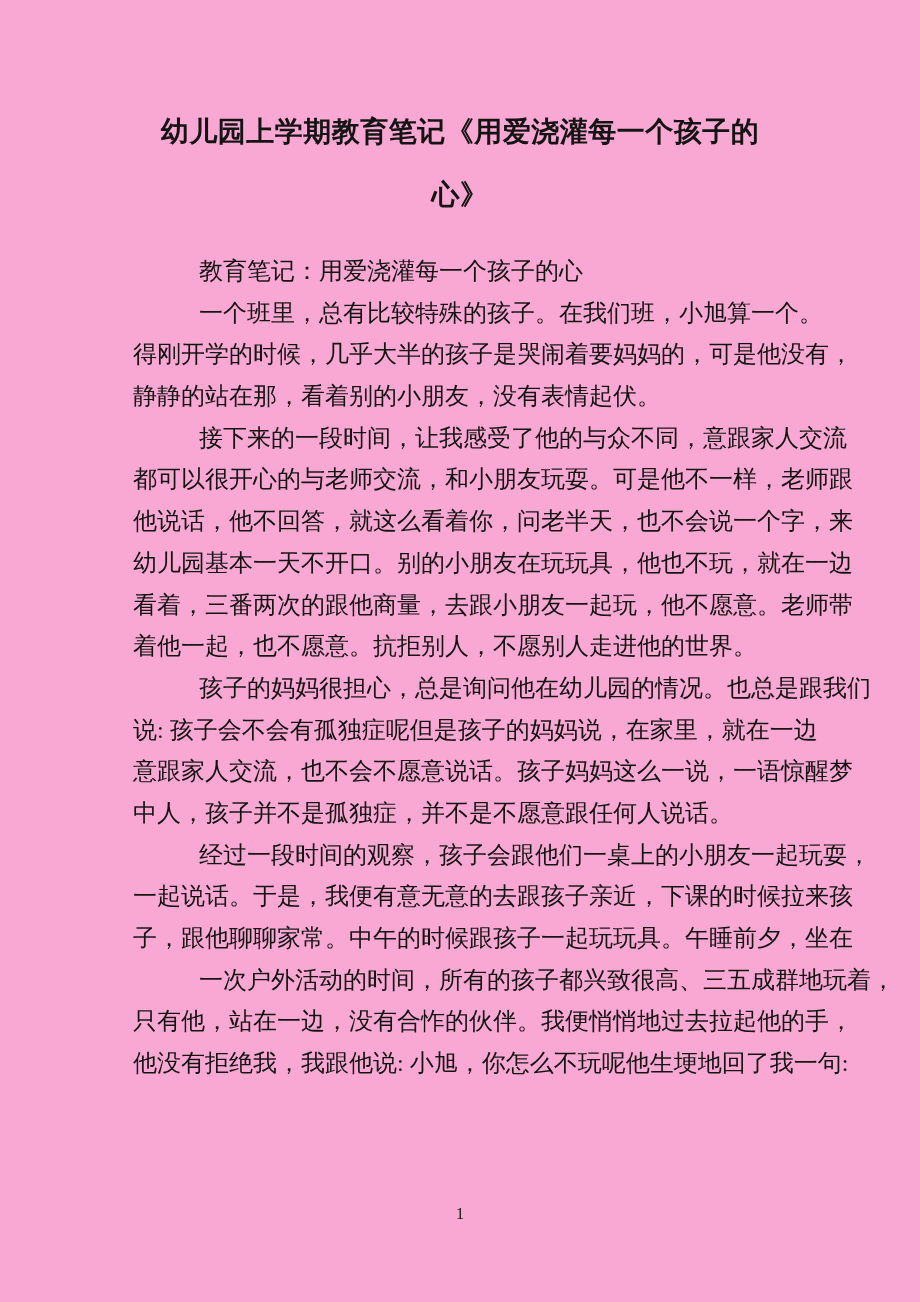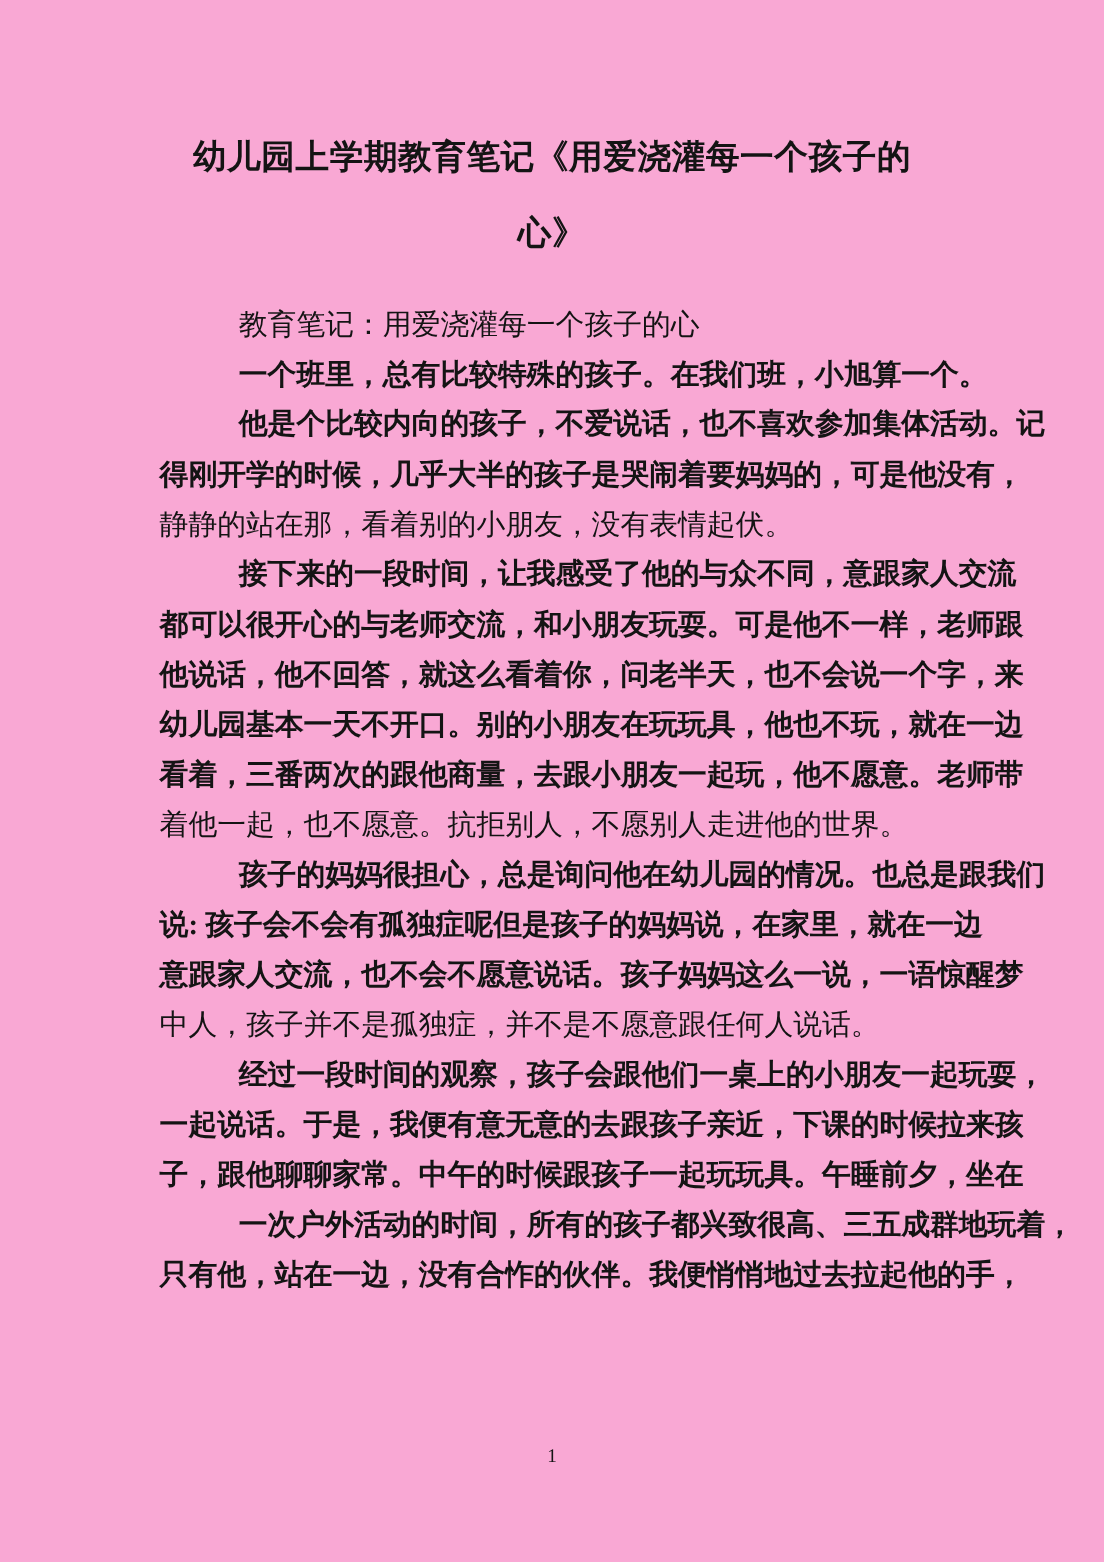--- a/index.html
+++ b/index.html
@@ -50,21 +50,20 @@
     height: 41.7px;
     overflow: visible;
   }
   .line.indent {
     text-indent: 66px;
   }
   .line.fill {
     text-align: justify;
     text-align-last: justify;
     text-justify: inter-character;
-    font-weight: bold;
   }
   .page-number {
     position: absolute;
     top: 1205px;
     left: 0;
     right: 0;
     text-align: center;
     font-size: 16px;
     color: #141414;
   }
@@ -74,34 +73,34 @@
 
 <div class="page">
   <h1 class="doc-title">
     <span class="title-line">幼儿园上学期教育笔记《用爱浇灌每一个孩子的</span>
     <span class="title-line">心》</span>
   </h1>
 
   <div class="doc-body">
       <div class="line indent">教育笔记：用爱浇灌每一个孩子的心</div>
       <div class="line indent fill">一个班里，总有比较特殊的孩子。在我们班，小旭算一个。</div>
-      <div class="line indent fill">他是个比较内向的孩子，不爱说话，也不喜欢参加集体活动。记</div>
       <div class="line fill">得刚开学的时候，几乎大半的孩子是哭闹着要妈妈的，可是他没有，</div>
       <div class="line">静静的站在那，看着别的小朋友，没有表情起伏。</div>
       <div class="line indent fill">接下来的一段时间，让我感受了他的与众不同，意跟家人交流</div>
       <div class="line fill">都可以很开心的与老师交流，和小朋友玩耍。可是他不一样，老师跟</div>
       <div class="line fill">他说话，他不回答，就这么看着你，问老半天，也不会说一个字，来</div>
       <div class="line fill">幼儿园基本一天不开口。别的小朋友在玩玩具，他也不玩，就在一边</div>
       <div class="line fill">看着，三番两次的跟他商量，去跟小朋友一起玩，他不愿意。老师带</div>
       <div class="line">着他一起，也不愿意。抗拒别人，不愿别人走进他的世界。</div>
       <div class="line indent fill">孩子的妈妈很担心，总是询问他在幼儿园的情况。也总是跟我们</div>
       <div class="line fill">说: 孩子会不会有孤独症呢但是孩子的妈妈说，在家里，就在一边</div>
       <div class="line fill">意跟家人交流，也不会不愿意说话。孩子妈妈这么一说，一语惊醒梦</div>
       <div class="line">中人，孩子并不是孤独症，并不是不愿意跟任何人说话。</div>
       <div class="line indent fill">经过一段时间的观察，孩子会跟他们一桌上的小朋友一起玩耍，</div>
       <div class="line fill">一起说话。于是，我便有意无意的去跟孩子亲近，下课的时候拉来孩</div>
       <div class="line fill">子，跟他聊聊家常。中午的时候跟孩子一起玩玩具。午睡前夕，坐在</div>
       <div class="line indent fill">一次户外活动的时间，所有的孩子都兴致很高、三五成群地玩着，</div>
       <div class="line fill">只有他，站在一边，没有合怍的伙伴。我便悄悄地过去拉起他的手，</div>
+      <div class="line fill">他没有拒绝我，我跟他说: 小旭，你怎么不玩呢他生埂地回了我一句:</div>
     </div>
 
   <div class="page-number">1</div>
 </div>
 
 </body></html>

